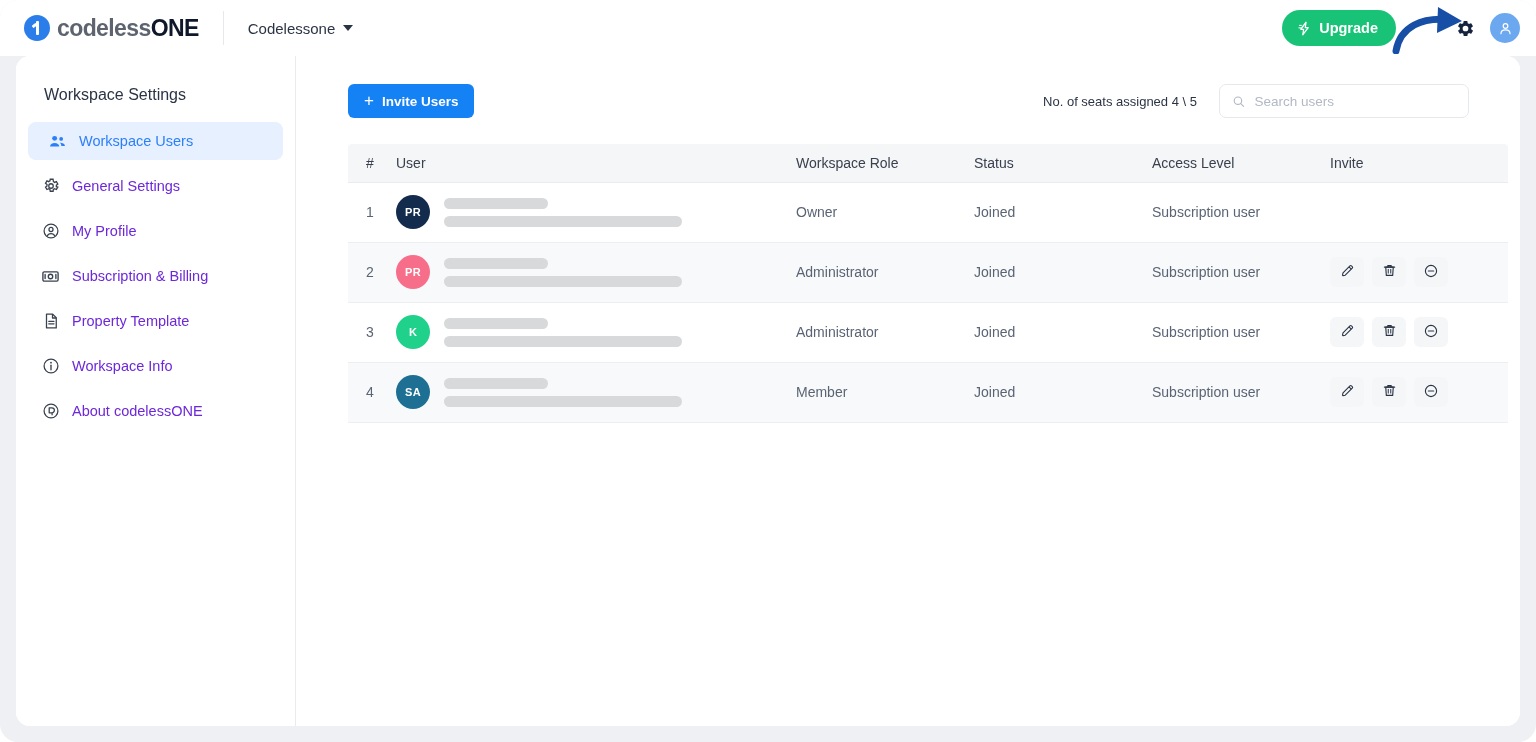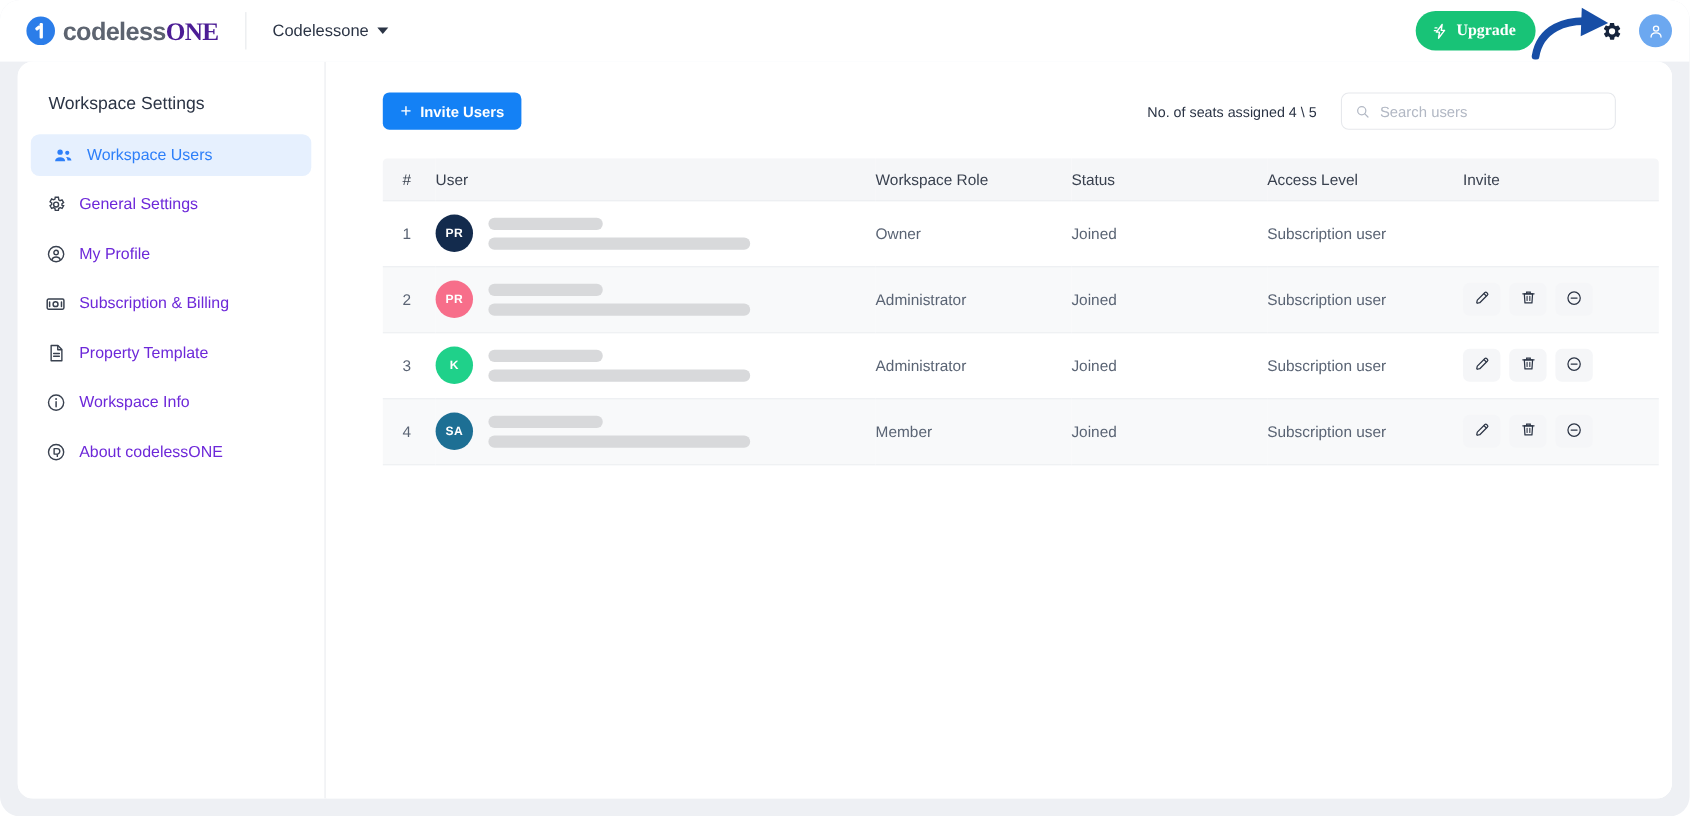--- a/index.html
+++ b/index.html
@@ -65,21 +65,21 @@
     transform: rotate(-40deg);
     border-radius: 1px;
   }
   .logo-text {
     font-size: 23px;
     letter-spacing: -0.6px;
     font-weight: 600;
     white-space: nowrap;
   }
   .logo-text .t1 { color: #5d6470; }
-  .logo-text .t2 { color: #4c1d95; font-family: Liberation Serif, serif; }
+  .logo-text .t2 { color: #0f172a; }
 
   .topbar-divider {
     width: 1px;
     height: 34px;
     background: #e6e8ec;
     margin-left: 24px;
   }
 
   #workspace-selector {
     display: flex;
@@ -114,21 +114,21 @@
     align-items: center;
     gap: 7px;
     background: #18c377;
     color: #ffffff;
     border: none;
     border-radius: 18px;
     height: 36px;
     padding: 0 18px 0 15px;
     font-size: 14.5px;
     font-weight: 600;
-    font-family: Liberation Serif, serif;
+    font-family: Liberation Sans, sans-serif;
     cursor: pointer;
     justify-content: space-between;
   }
 
   #gear-button {
     width: 34px; height: 34px;
     display: flex; align-items: center; justify-content: center;
     margin-left: 52px;
     cursor: pointer;
     background: transparent;

